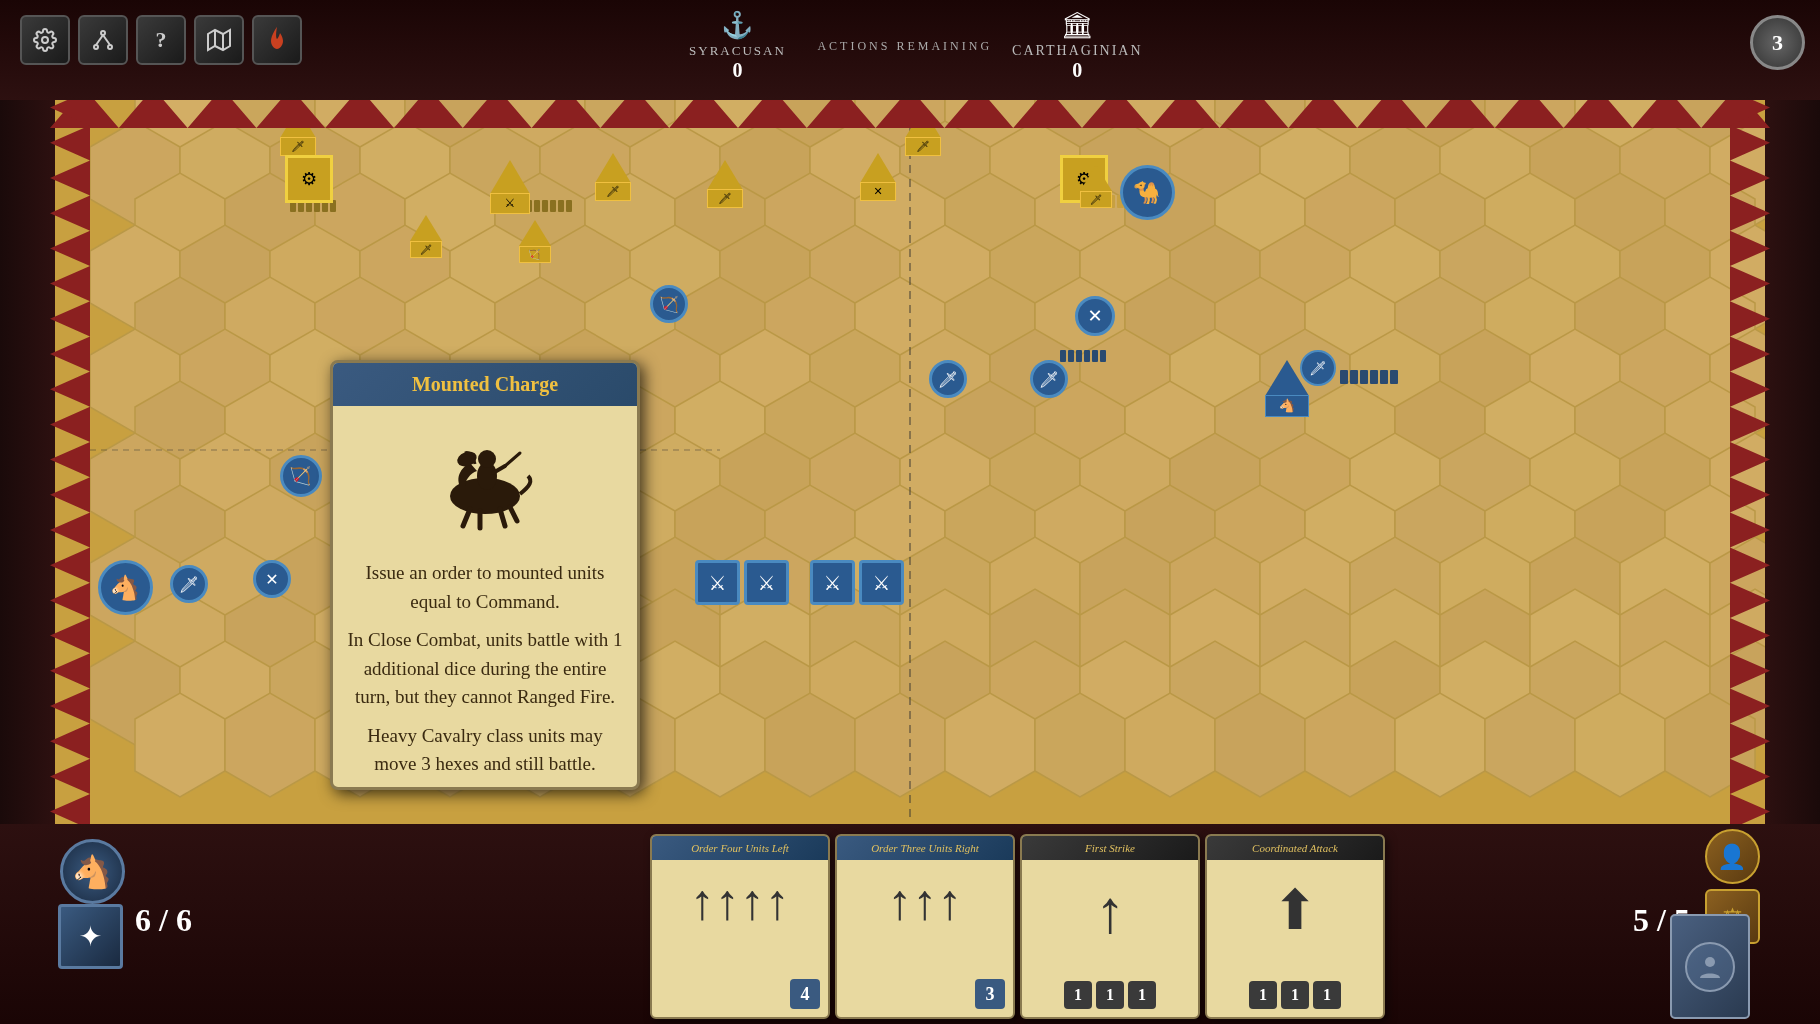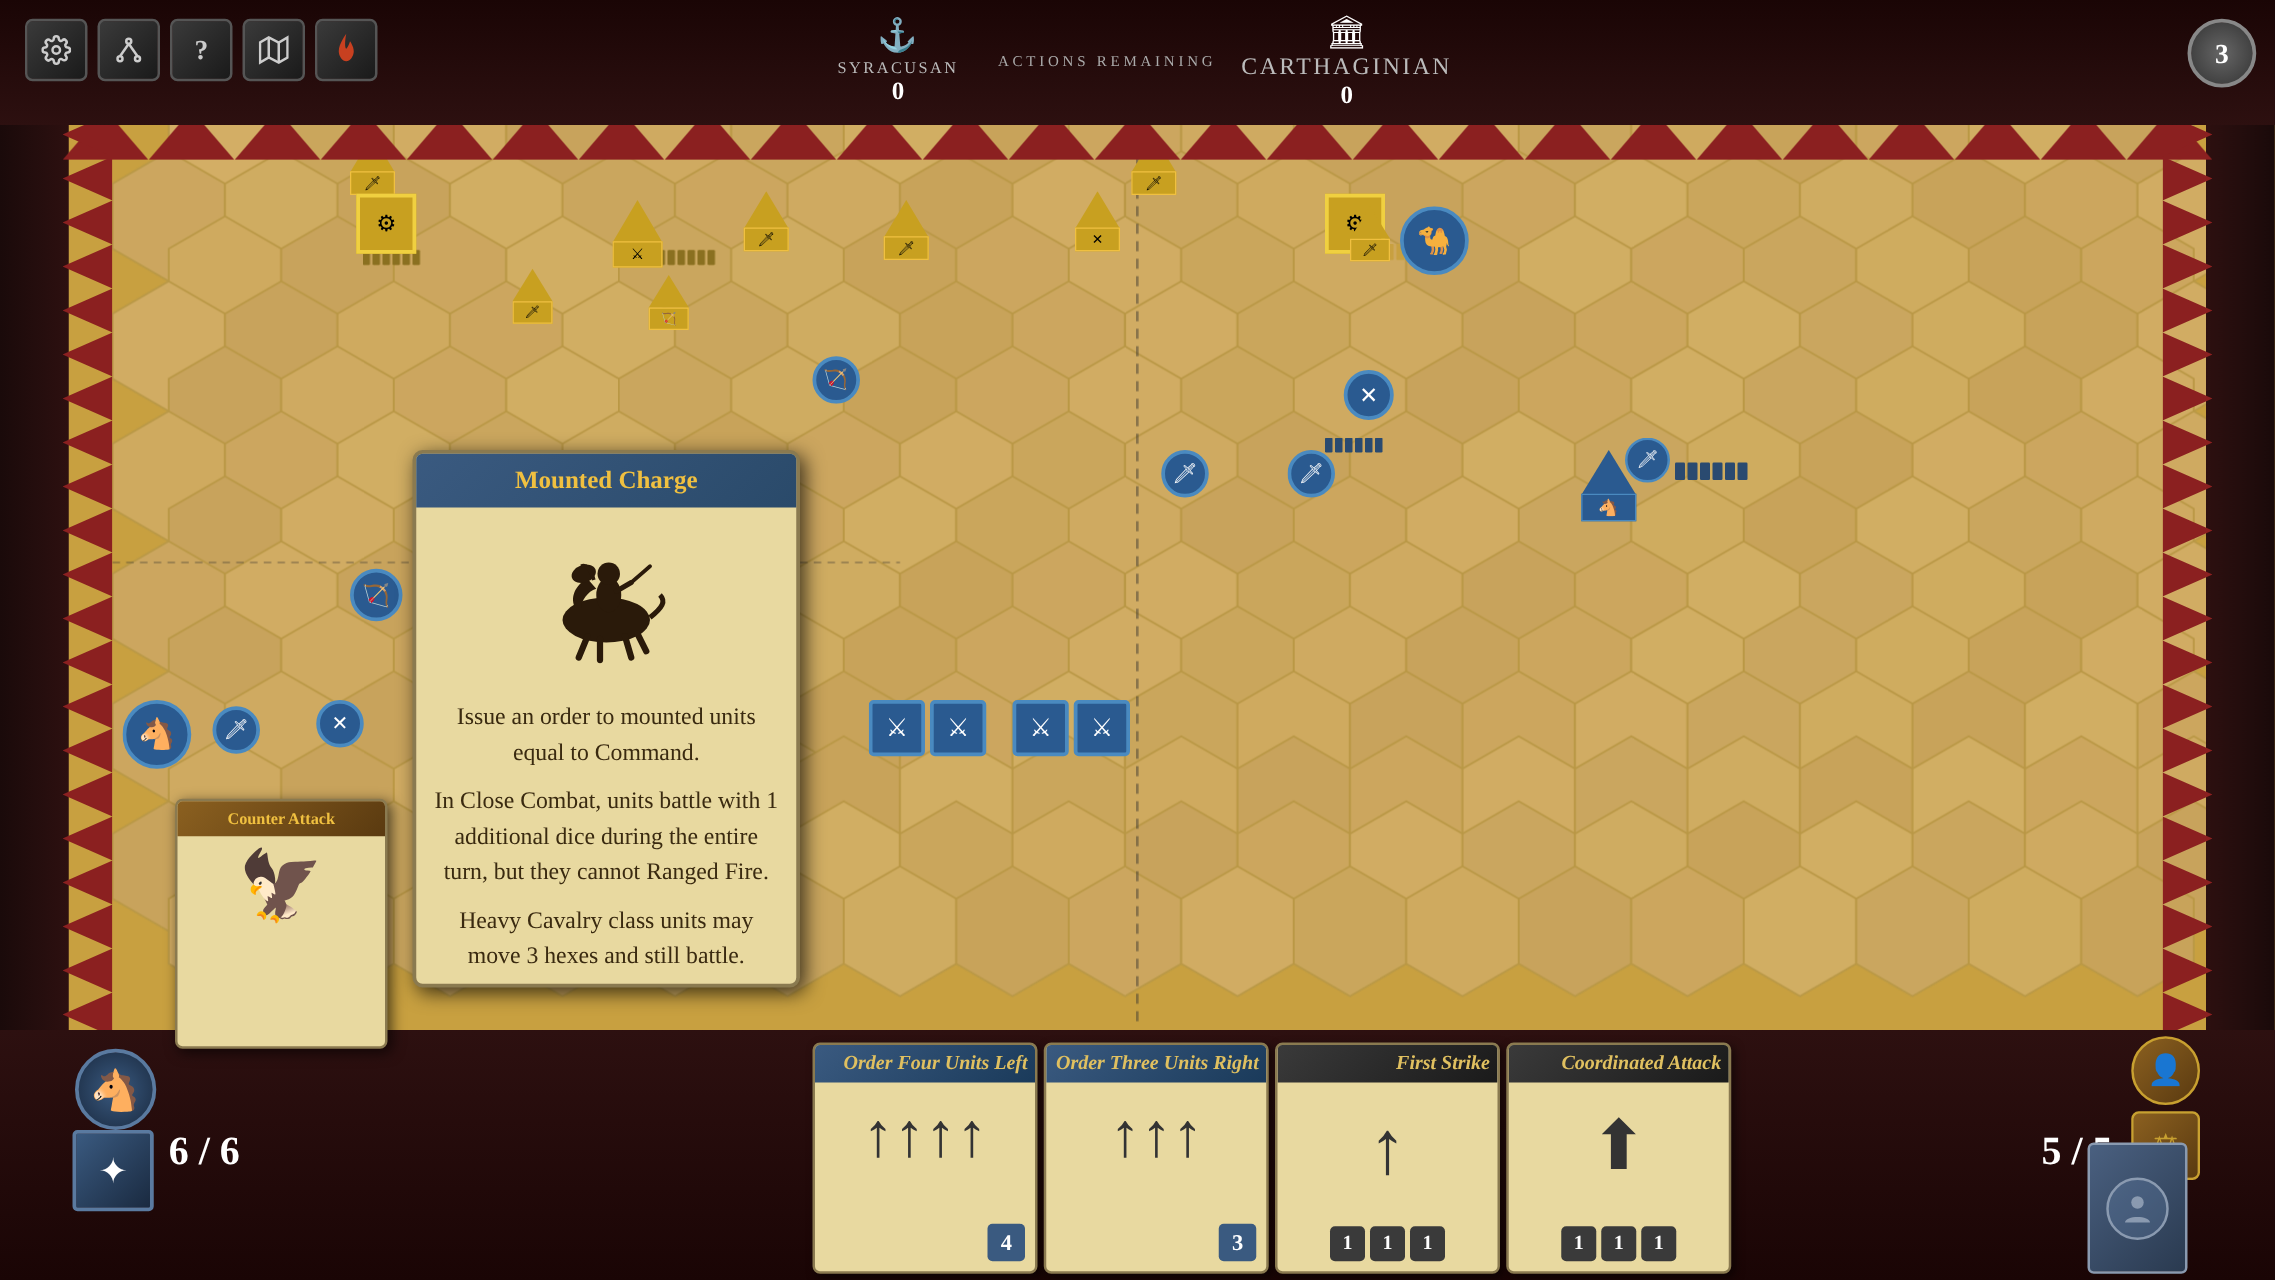--- a/index.html
+++ b/index.html
@@ -294,24 +294,24 @@
       overflow: hidden;
       box-shadow: 3px 3px 8px rgba(0,0,0,0.5);
     }
 
     .hand-card-header {
       background: linear-gradient(135deg, #3a5a80, #1a3a5a);
       padding: 6px;
     }
 
     .hand-card-title {
-      font-size: 16px;
-      font-weight: bold;
+      font-size: 11px;
+      font-weight: normal;
       color: #e0c060;
-      text-align: right;
+      text-align: center;
       font-style: italic;
     }
 
     .hand-card-body {
       padding: 8px;
       text-align: center;
     }
 
     .hand-card-number {
       position: absolute;
@@ -666,47 +666,39 @@
           <div style="font-size:13px; color:#bbb; letter-spacing:2px;">SYRACUSAN</div>
           <div style="font-size:20px; color:#fff; font-weight:bold;">0</div>
         </div>
 
         <div style="text-align:center;">
           <div style="font-size:12px; color:#aaa; letter-spacing:3px;">ACTIONS REMAINING</div>
         </div>
 
         <div style="text-align:center; min-width:120px;">
           <div style="font-size:26px; color:#fff; margin-bottom:2px;">🏛</div>
-          <div style="font-size:19px; color:#bbb; letter-spacing:2px;text-align:center;">CARTHAGINIAN</div>
+          <div style="font-size:14px; color:#bbb; letter-spacing:2px;text-align:center;">CARTHAGINIAN</div>
           <div style="font-size:20px; color:#fff; font-weight:bold;">0</div>
         </div>
       </div>
     </div>
   </div>
 
   <div class="round-counter">
     <span>3</span>
   </div>
 
   <div class="bottom-ui">
 
     <div style="position:absolute; bottom:120px; left:60px; width:65px; height:65px; background:radial-gradient(circle, #3a5a80, #1a2a40); border-radius:50%; border:3px solid #5a7aa0; display:flex; align-items:center; justify-content:center; color:#fff; font-size:32px; z-index:30;">🐴</div>
 
     <div style="position:absolute; bottom:55px; left:58px; width:65px; height:65px; background:linear-gradient(135deg, #3a5a80, #1a2a40); border:3px solid #5a7aa0; display:flex; align-items:center; justify-content:center; color:#fff; font-size:28px; z-index:30; border-radius:4px;">✦</div>
 
     <div style="position:absolute; bottom:85px; left:135px; font-size:32px; font-weight:bold; color:#fff; font-family:Georgia,serif; z-index:30;">6 / 6</div>
 
-    <div class="small-card">
-      <div class="small-card-header">
-        <div class="small-card-title">Counter Attack</div>
-      </div>
-      <div class="small-card-body">
-        <div style="font-size:55px; line-height:1.1;">🦅</div>
-      </div>
-    </div>
 
     <div class="balance-icon-right">⚖</div>
 
     <div class="person-icon-right">👤</div>
 
     <div style="position:absolute; bottom:85px; right:130px; font-size:32px; font-weight:bold; color:#fff; font-family:Georgia,serif; z-index:30;">5 / 5</div>
 
     <div class="card-thumbnail-right" style="display:flex; align-items:center; justify-content:center; flex-direction:column; padding:5px;">
       <div style="width:50px; height:50px; border:2px solid #8a9ab0; border-radius:50%; display:flex; align-items:center; justify-content:center; background:rgba(100,130,170,0.3);">
         <svg width="30" height="30" viewBox="0 0 30 30">

